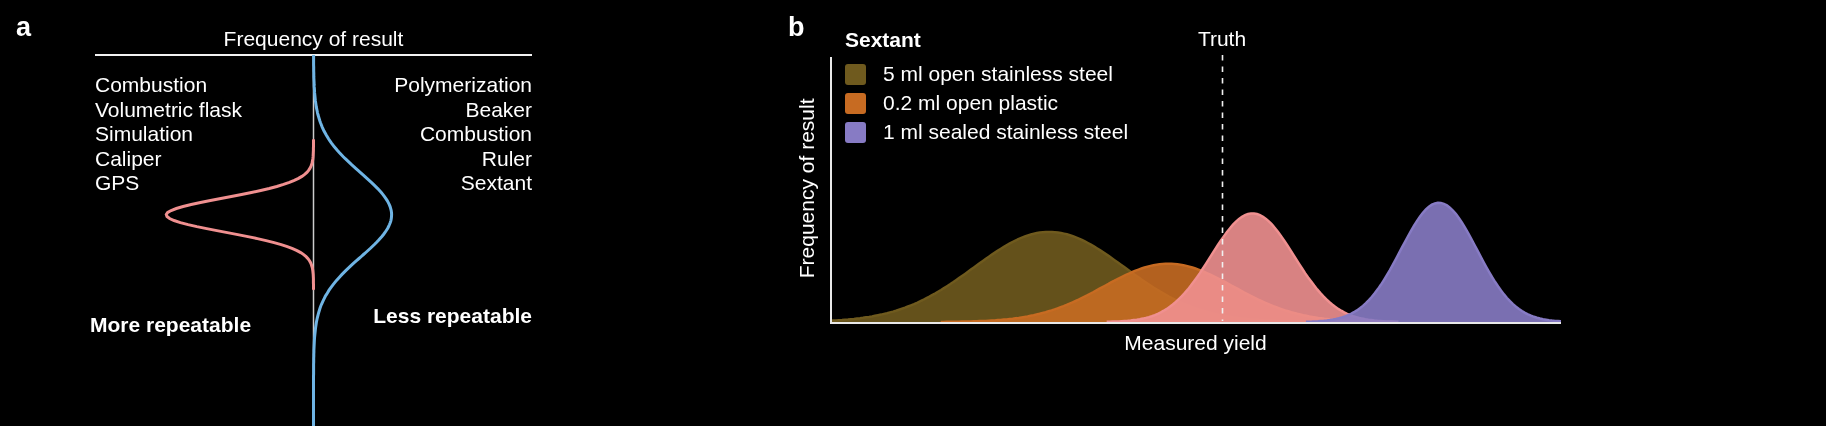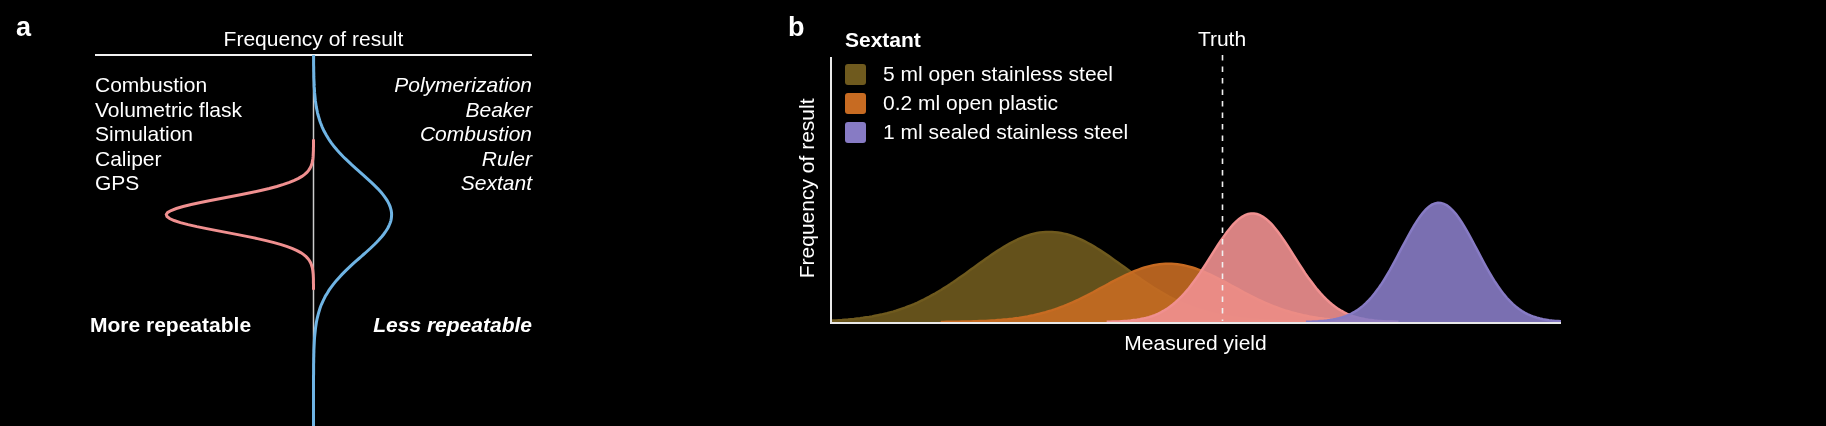--- a/index.html
+++ b/index.html
@@ -4,21 +4,21 @@
 <style>
   * { margin:0; padding:0; box-sizing:border-box; }
   html,body { background:#000; }
   body { font-family:"Liberation Sans", sans-serif; }
   .fig { position:relative; width:1826px; height:426px; background:#000; color:#fff; overflow:hidden; }
   .abs { position:absolute; }
   .panel-label { font-size:27px; font-weight:700; letter-spacing:0.5px; }
   .txt { font-size:21px; line-height:1.18; }
   .bold { font-weight:700; }
   .center { text-align:center; }
-  .right { text-align:right;font-style:italic; }
+  .right { text-align:right; }
   .hline { height:1.5px; background:#f2f2f2; }
   .list { font-size:21px; line-height:24.6px; }
   .legend-row { display:flex; align-items:center; gap:17px; height:29px; }
   .swatch { width:21px; height:21px; border-radius:3px; flex:0 0 auto; }
   .ylabel-wrap { display:flex; align-items:center; justify-content:center; }
   .ylabel { transform:rotate(-90deg); white-space:nowrap; }
 </style>
 </head>
 <body>
 
@@ -46,21 +46,21 @@
       </div>
     <div class="abs list right" style="left:332px;top:73px;width:200px;">
         <div>Polymerization</div>
         <div>Beaker</div>
         <div>Combustion</div>
         <div>Ruler</div>
         <div>Sextant</div>
       </div>
 
     <div class="abs txt bold" style="left:90px;top:313px;">More repeatable</div>
-    <div class="abs txt bold right" style="left:332px;top:313px;width:200px;">Less repeatable</div>
+    <div class="abs txt bold right" style="left:332px;top:304px;width:200px;">Less repeatable</div>
   </section>
 
   <section class="abs" style="left:760px;top:0;width:1066px;height:426px;">
     <div class="abs panel-label" style="left:28px;top:12px;">b</div>
 
     <div class="abs" style="left:85px;top:28px;">
       <div class="txt bold" style="margin-bottom:7px;">Sextant</div>
       <div id="legend-items">
           <div class="legend-row">
             <span class="swatch" style="background: rgb(111, 90, 30);"></span>

